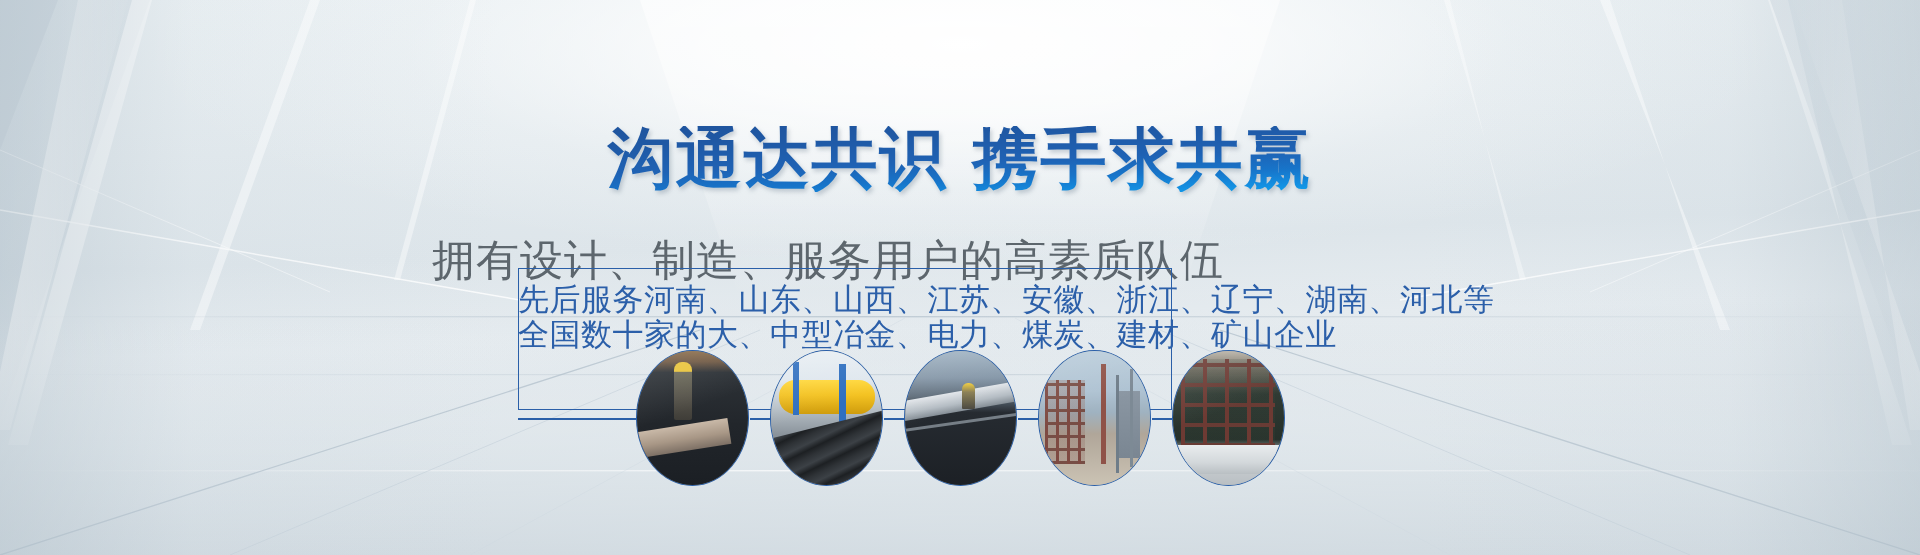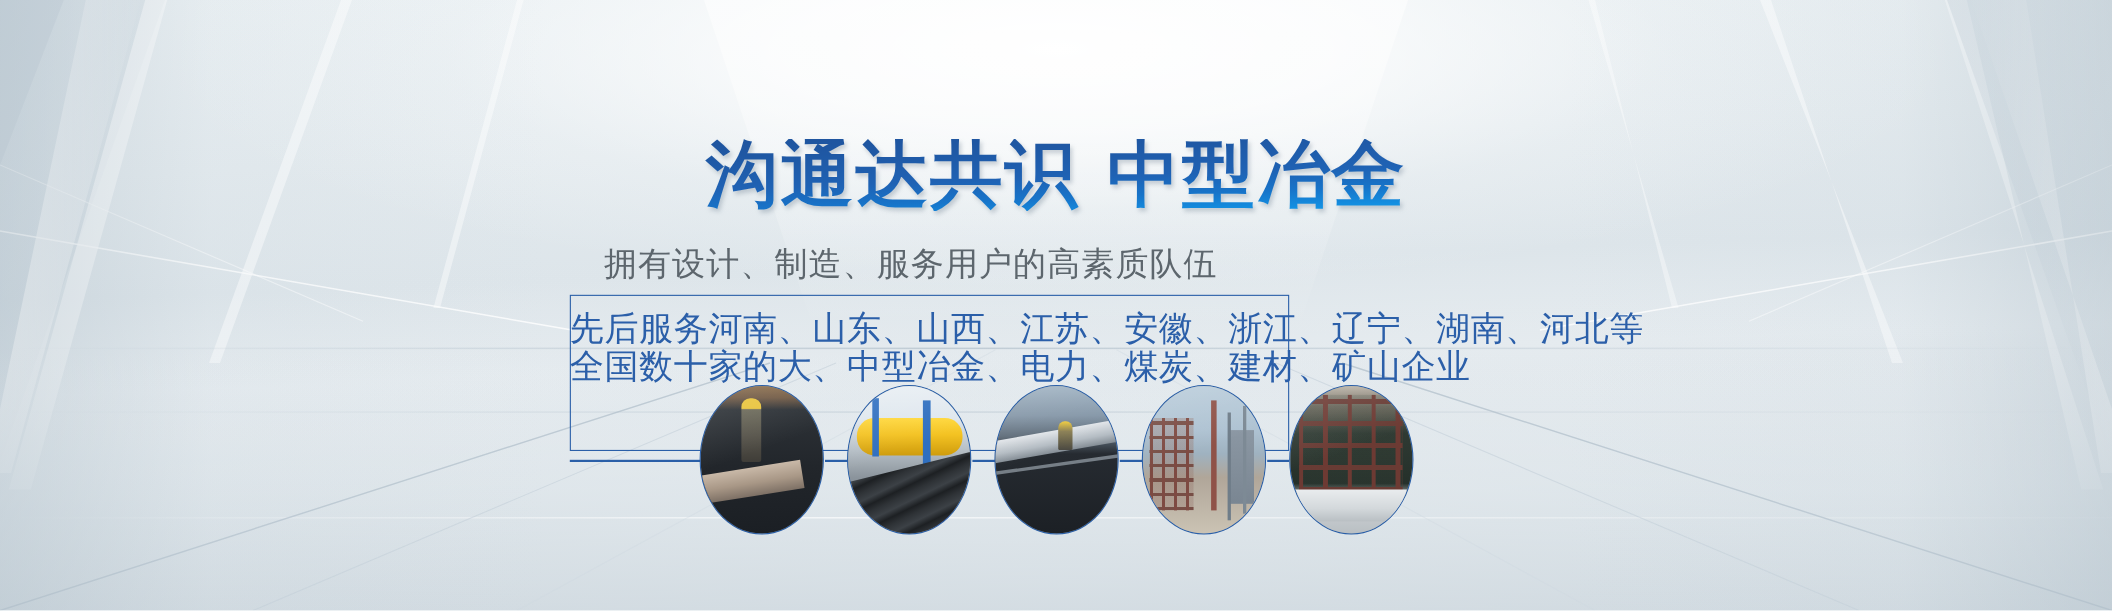--- a/index.html
+++ b/index.html
@@ -74,21 +74,21 @@
     filter: drop-shadow(2px 3px 2px rgba(90,110,130,0.30));
     white-space: nowrap;
   }
 
   .subtitle {
     position: absolute;
     top: 196px;
     left: 0;
     width: 1656px;
     text-align: center;
-    font-size: 30px;
+    font-size: 43px;
     line-height: 1;
     letter-spacing: 1px;
     color: #5d666d;
     white-space: nowrap;
   }
 
   .infobox {
     position: absolute;
     left: 518px;
     top: 268px;
@@ -378,21 +378,21 @@
     <line x1="0" y1="210" x2="520" y2="300" stroke="#ffffff" stroke-width="1.4" opacity="0.8"></line>
     <line x1="1920" y1="210" x2="1400" y2="300" stroke="#ffffff" stroke-width="1.4" opacity="0.8"></line>
     <line x1="0" y1="150" x2="330" y2="292" stroke="#ffffff" stroke-width="1" opacity="0.5"></line>
     <line x1="1920" y1="150" x2="1590" y2="292" stroke="#ffffff" stroke-width="1" opacity="0.5"></line>
   </svg>
 
   <div class="bg-vign"></div>
 
   <div class="content">
 
-    <h1 class="title">沟通达共识 中型冶金</h1>
+    <h1 class="title">沟通达共识 携手求共赢</h1>
 
     <p class="subtitle">拥有设计、制造、服务用户的高素质队伍</p>
 
     <div class="infobox"></div>
 
     <div class="infobox-text">
       <div>先后服务河南、山东、山西、江苏、安徽、浙江、辽宁、湖南、河北等</div>
       <div>全国数十家的大、中型冶金、电力、煤炭、建材、矿山企业</div>
     </div>
 

